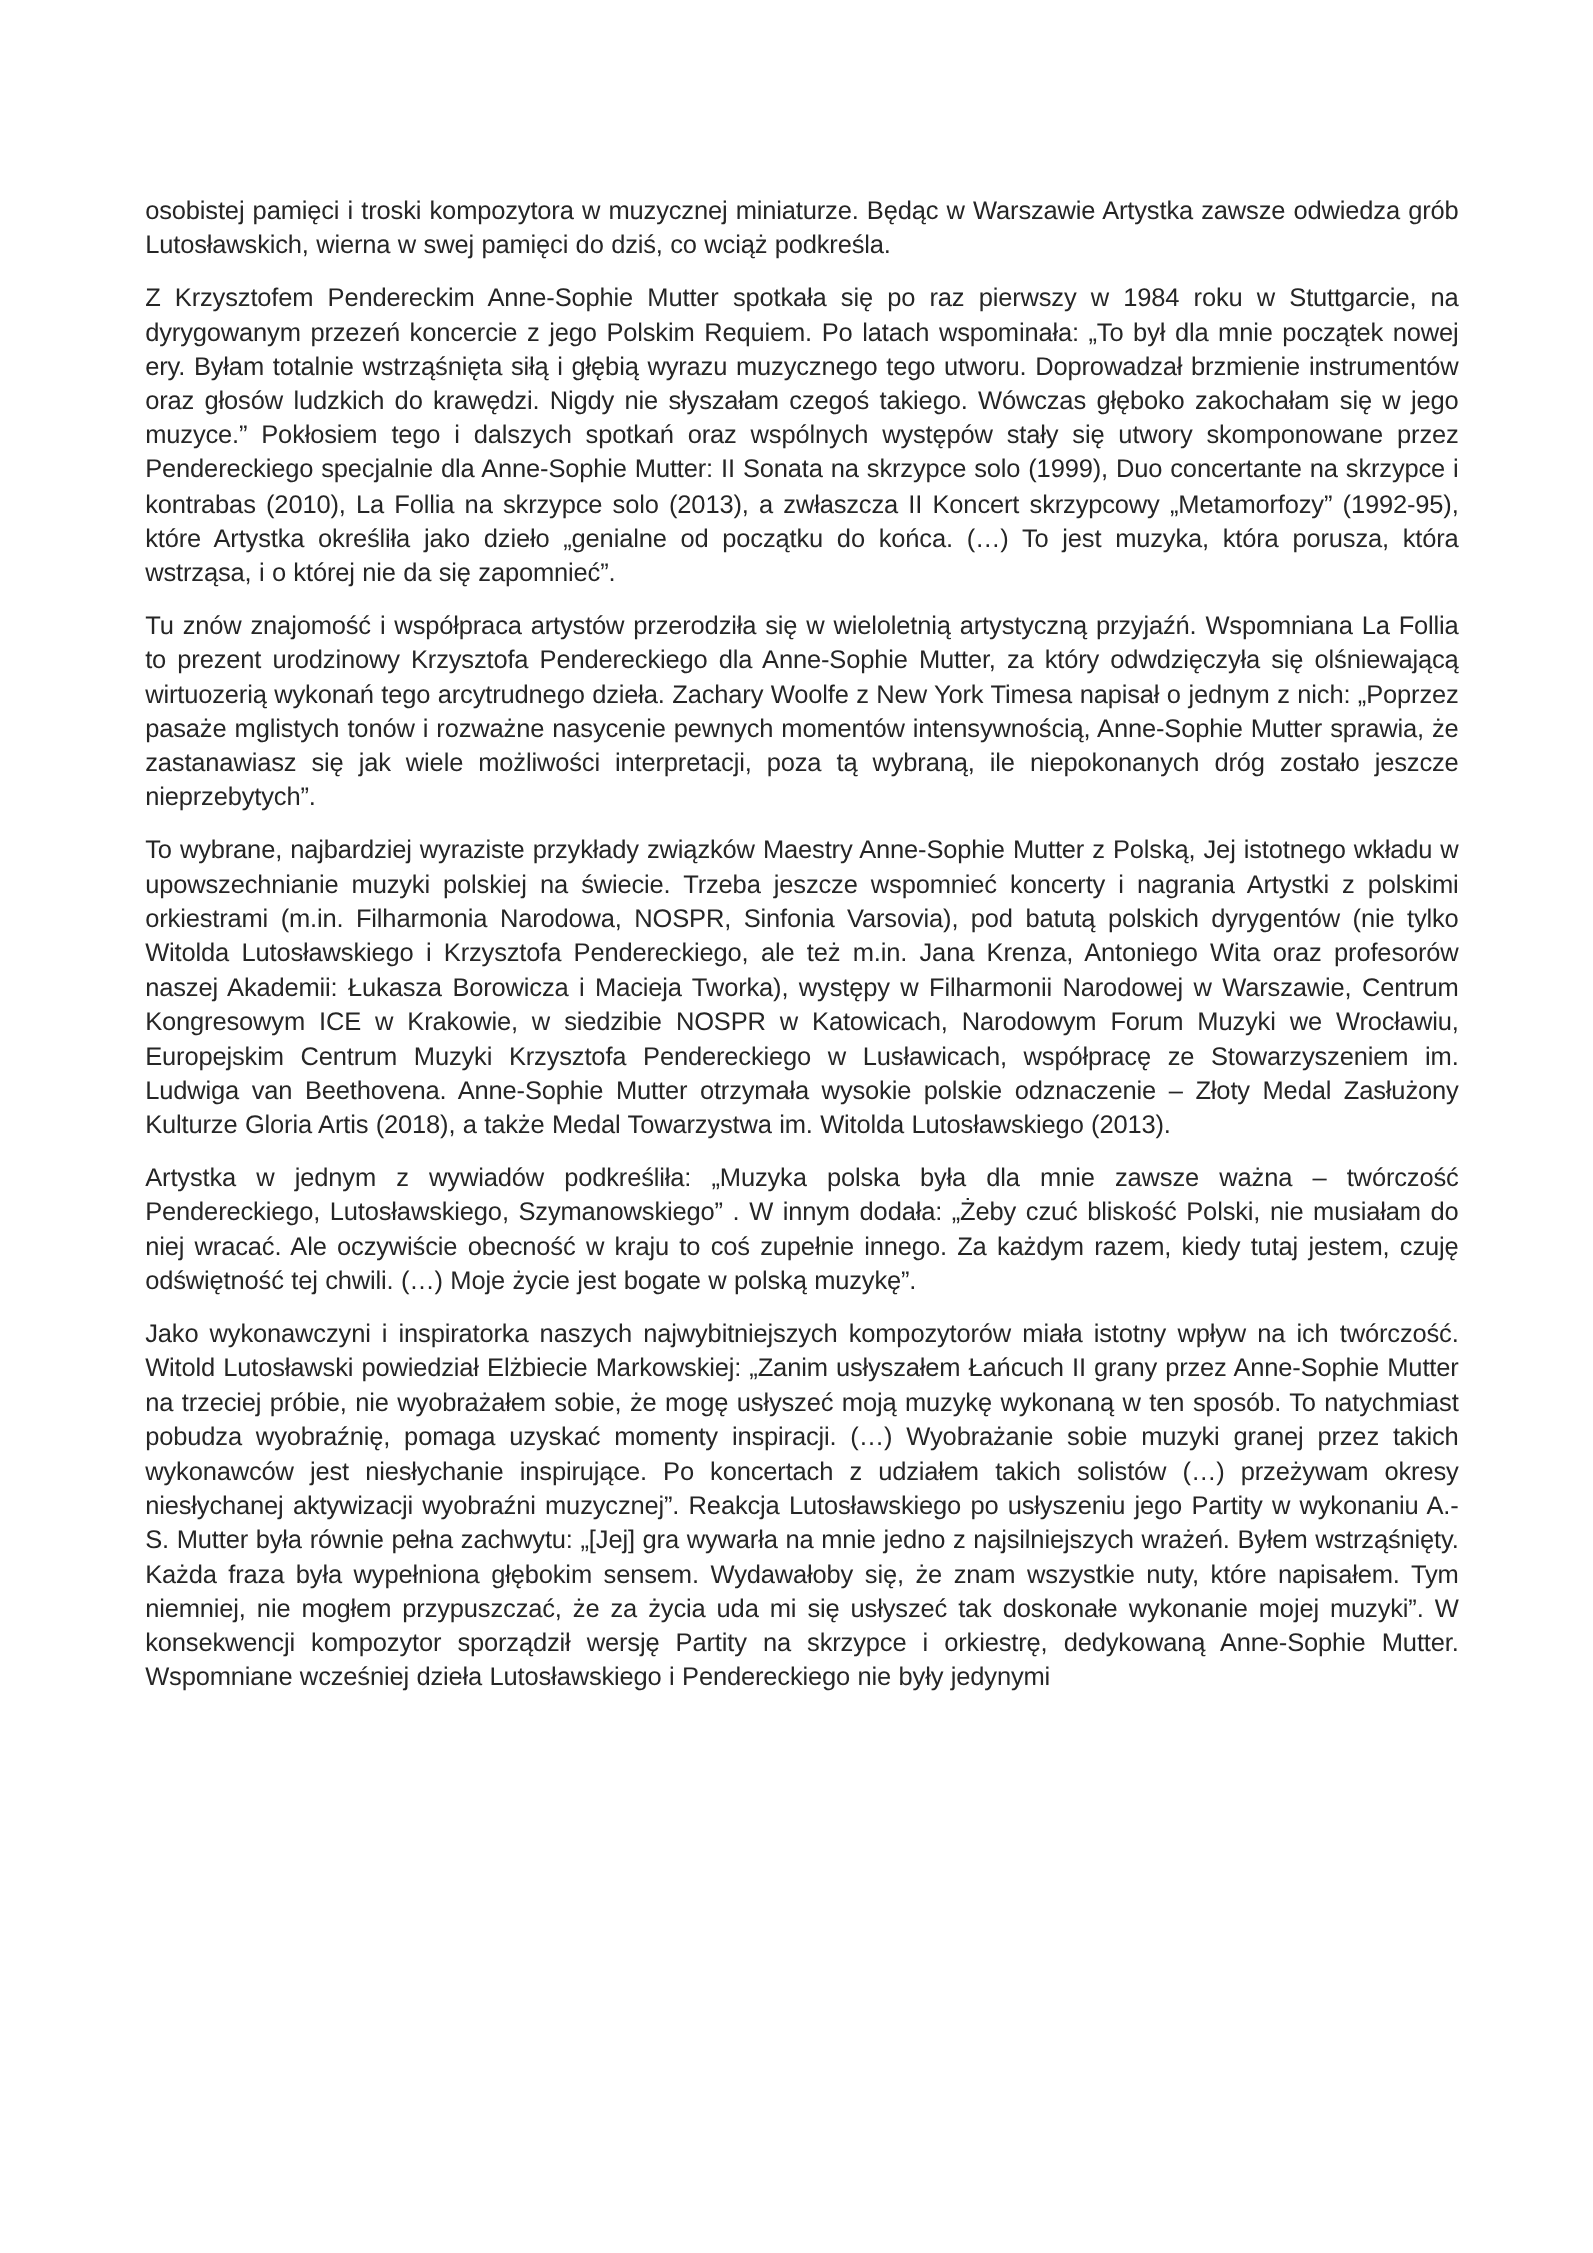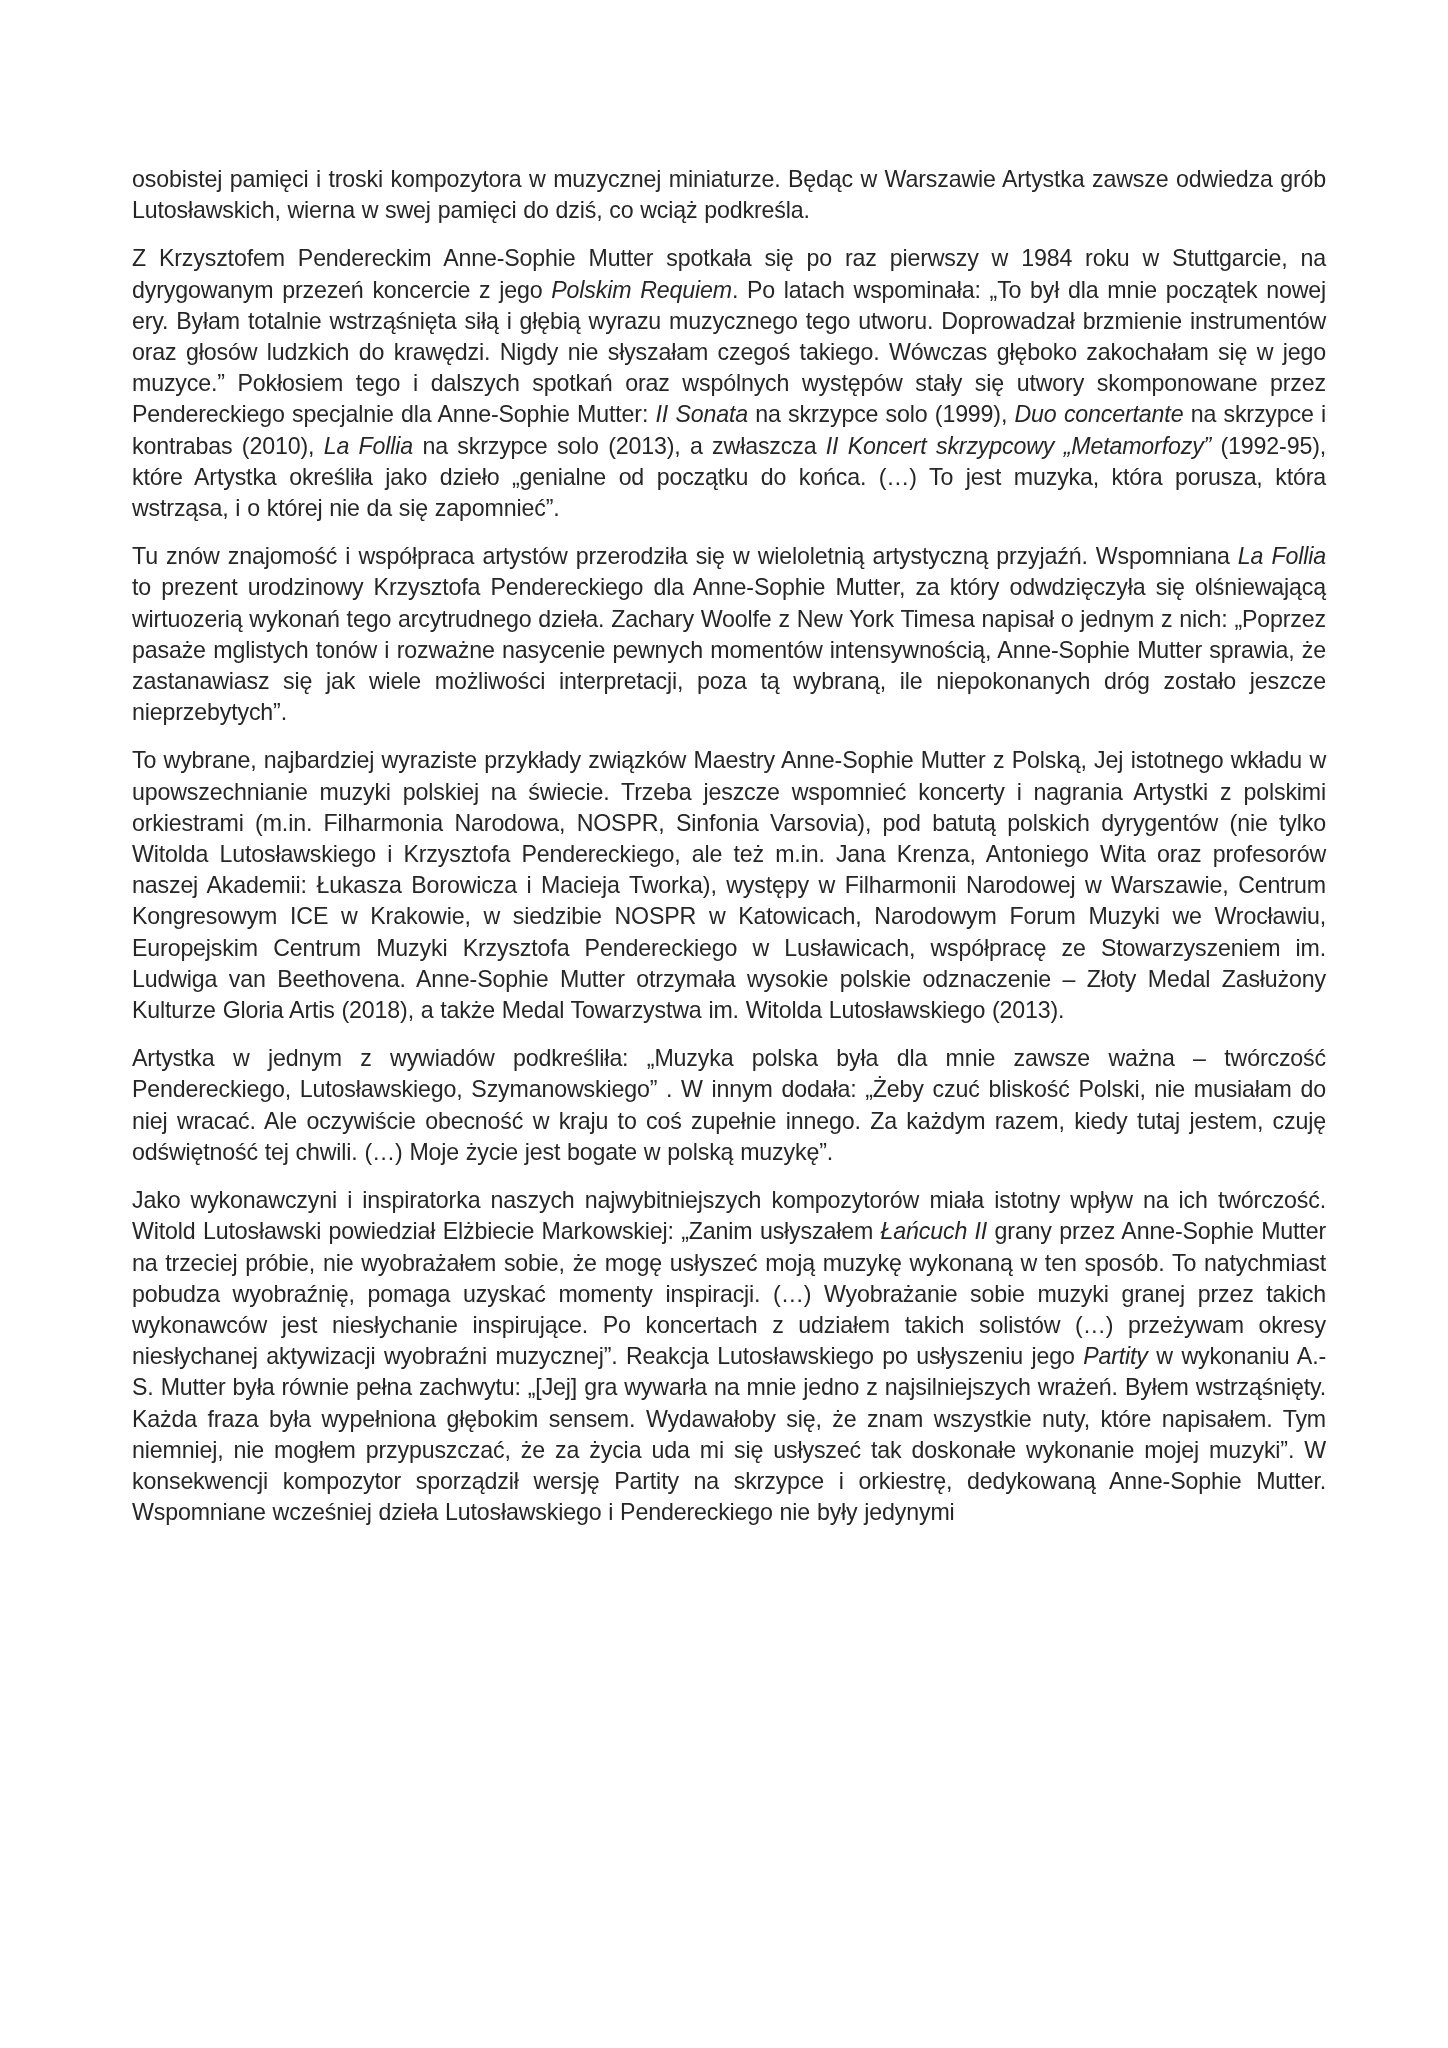--- a/index.html
+++ b/index.html
@@ -9,37 +9,36 @@
     }
     body {
       width: 1448px;
       height: 2048px;
       position: relative;
       overflow: hidden;
     }
     .page {
       position: absolute;
       left: 132px;
-      top: 164px;
+      top: 176px;
       width: 1194px;
       font-family: "Liberation Sans", sans-serif;
       font-size: 23.2px;
       line-height: 31.2px;
       color: #262626;
       text-align: justify;
       letter-spacing: -0.15px;
       word-spacing: 0.5px;
     }
     .para {
       margin: 0 0 17px 0;
       padding: 0;
       hyphens: none;
     }
     .seg-italic {
-      font-style: italic;
     }
   </style>
 </head>
 <body>
 
 <div class="page">
   <p class="para">
     <span>osobistej pamięci i troski kompozytora w muzycznej miniaturze. Będąc w Warszawie Artystka zawsze odwiedza grób Lutosławskich, wierna w swej pamięci do dziś, co wciąż podkreśla.</span>
   </p>
 

